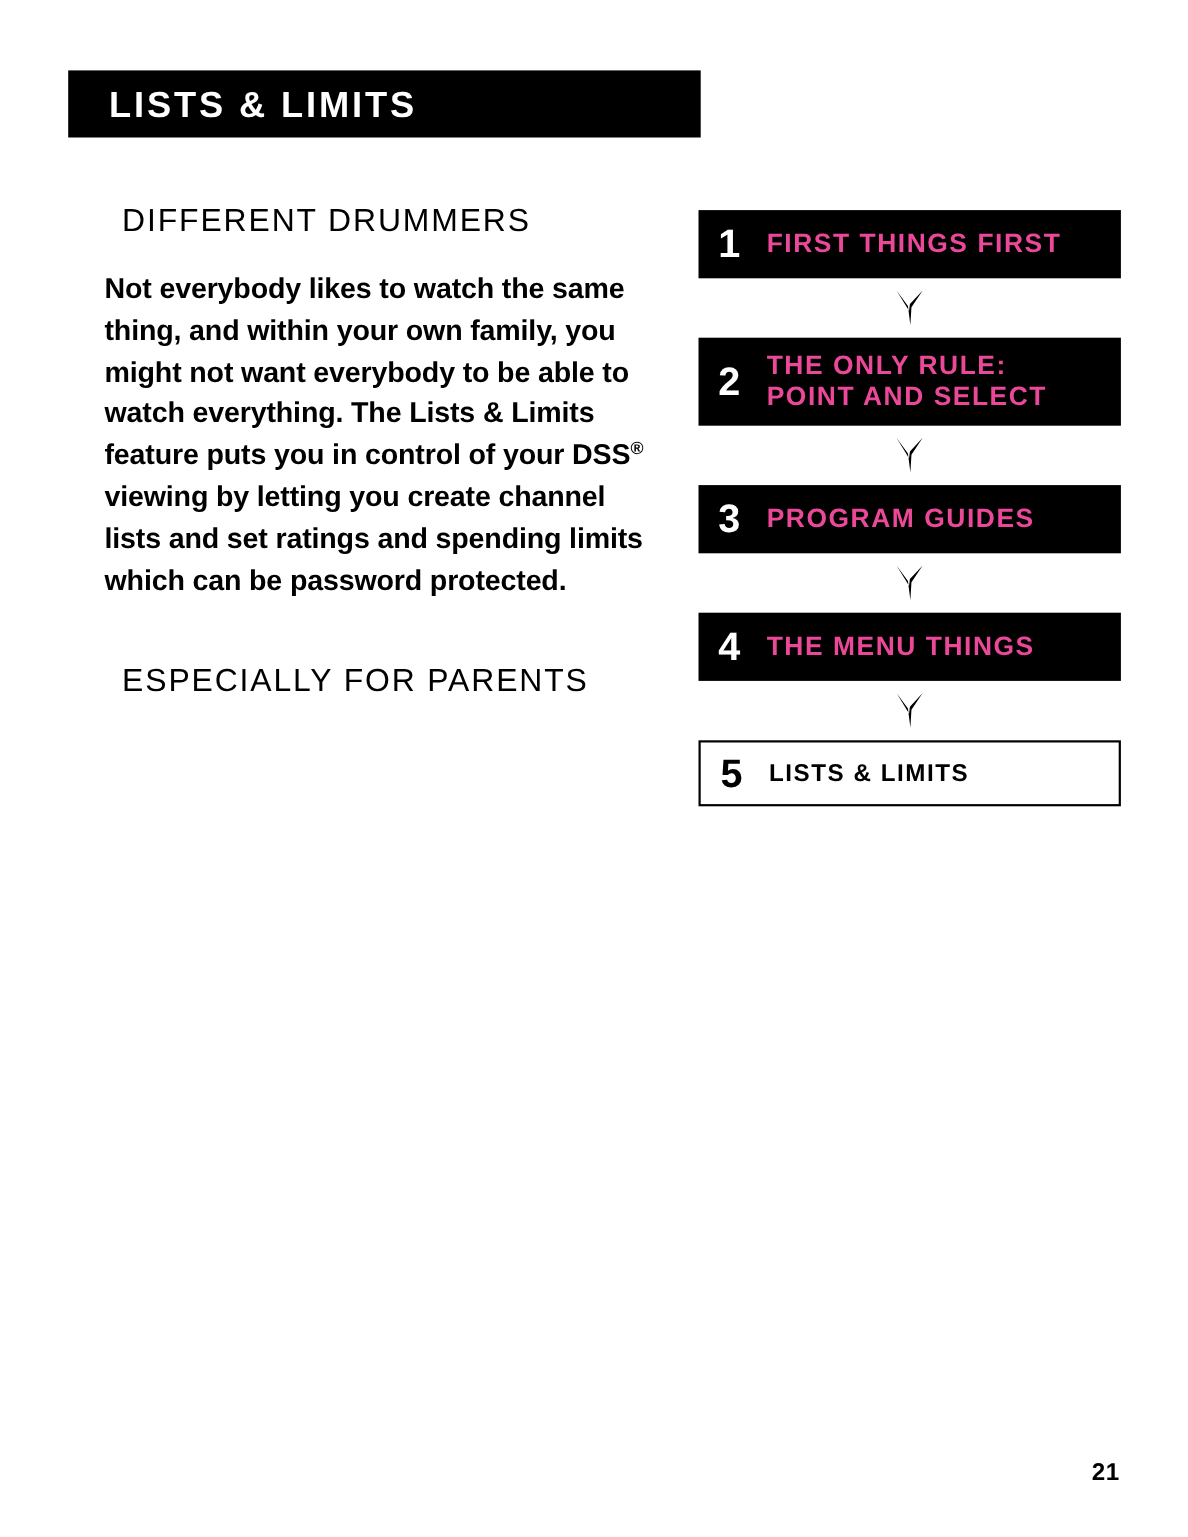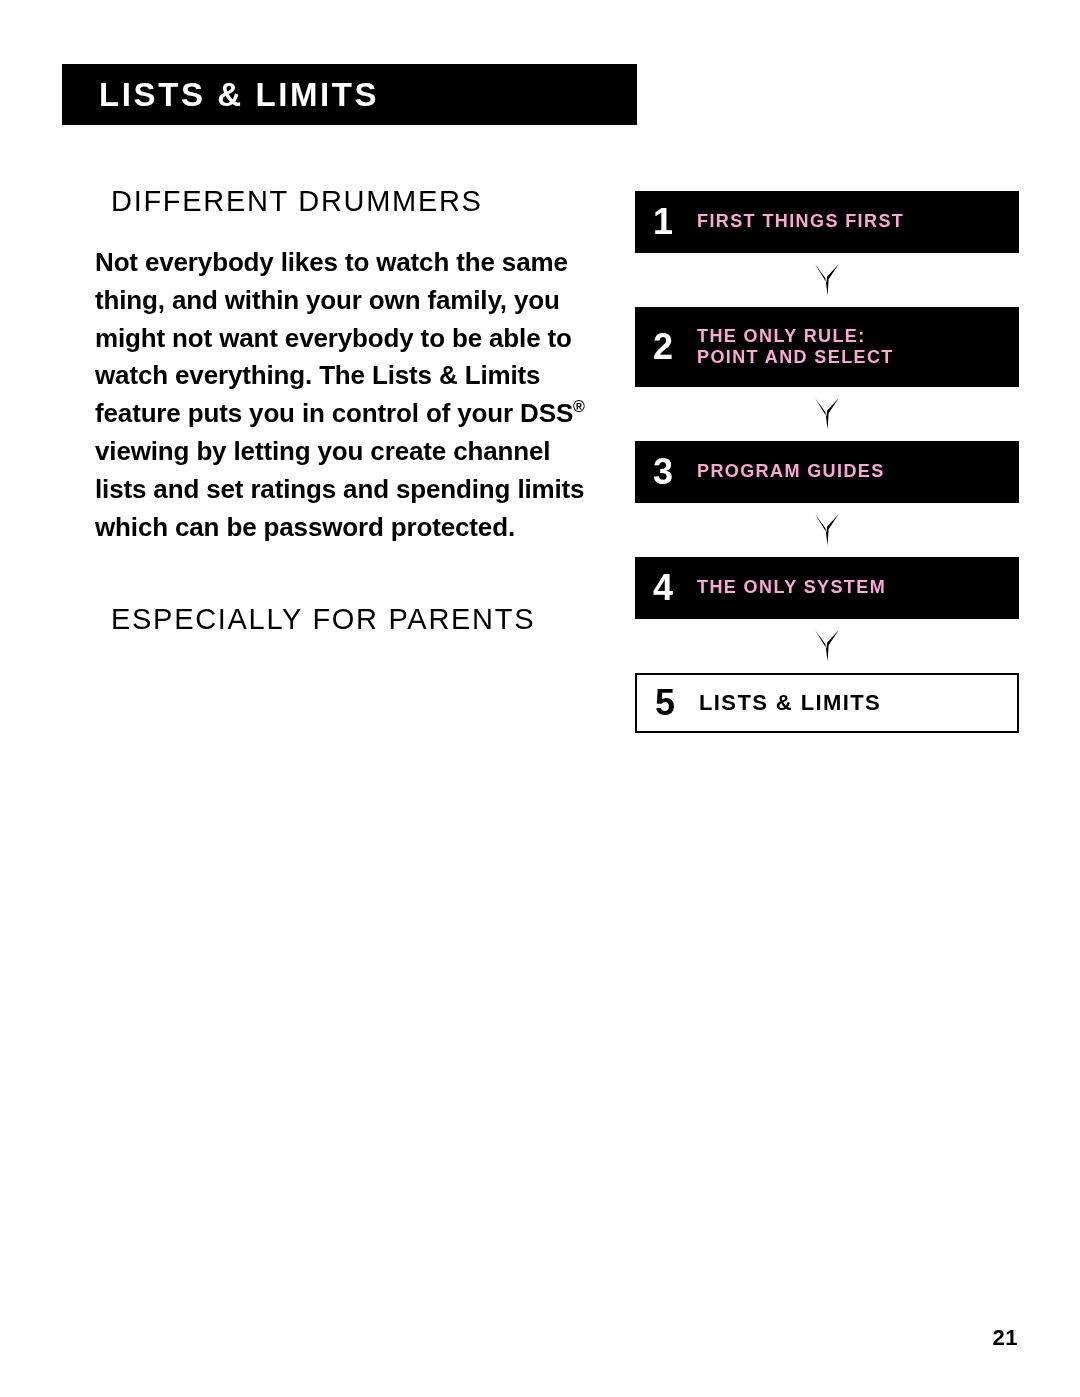--- a/index.html
+++ b/index.html
@@ -96,22 +96,22 @@
     color: #ffffff;
     font-size: 36px;
     font-weight: bold;
     width: 44px;
     flex: 0 0 44px;
     text-align: left;
     line-height: 1;
   }
   .nav-step.current .nav-step-number { color: #000000; }
   .nav-step-label {
-    color: #f9a8d4;
-    font-size: 18px;
+    color: #ec4899;
+    font-size: 24px;
     font-weight: bold;
     letter-spacing: 1.4px;
     line-height: 1.18;
     white-space: pre-line;
   }
   .nav-step.current .nav-step-label {
     color: #000000;
     font-size: 22px;
   }
 
@@ -184,21 +184,21 @@
   </div>
 
   <div class="flow-arrow">
     <svg width="26" height="34" viewBox="0 0 26 34" aria-hidden="true">
       <path d="M1 1 L12.4 19.6 L13.2 13.4 L24.8 1 L14.6 16.3 L13.6 32.6 L11.4 15.2 Z" fill="#000000"></path>
     </svg>
   </div>
 
   <div class="nav-step">
     <span class="nav-step-number">4</span>
-    <span class="nav-step-label">THE ONLY SYSTEM</span>
+    <span class="nav-step-label">THE MENU THINGS</span>
   </div>
 
   <div class="flow-arrow">
     <svg width="26" height="34" viewBox="0 0 26 34" aria-hidden="true">
       <path d="M1 1 L12.4 19.6 L13.2 13.4 L24.8 1 L14.6 16.3 L13.6 32.6 L11.4 15.2 Z" fill="#000000"></path>
     </svg>
   </div>
 
   <div class="nav-step current">
     <span class="nav-step-number">5</span>

